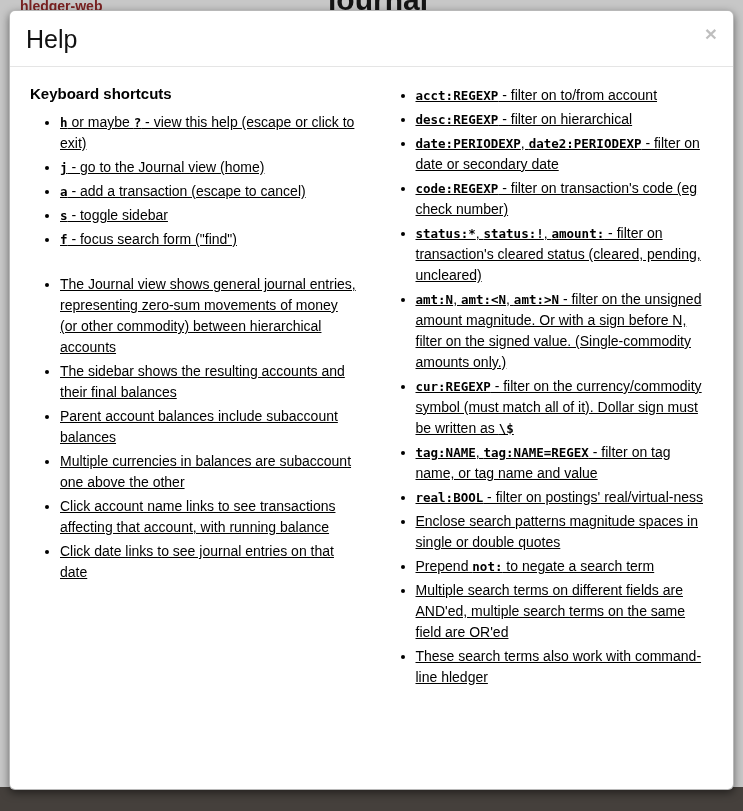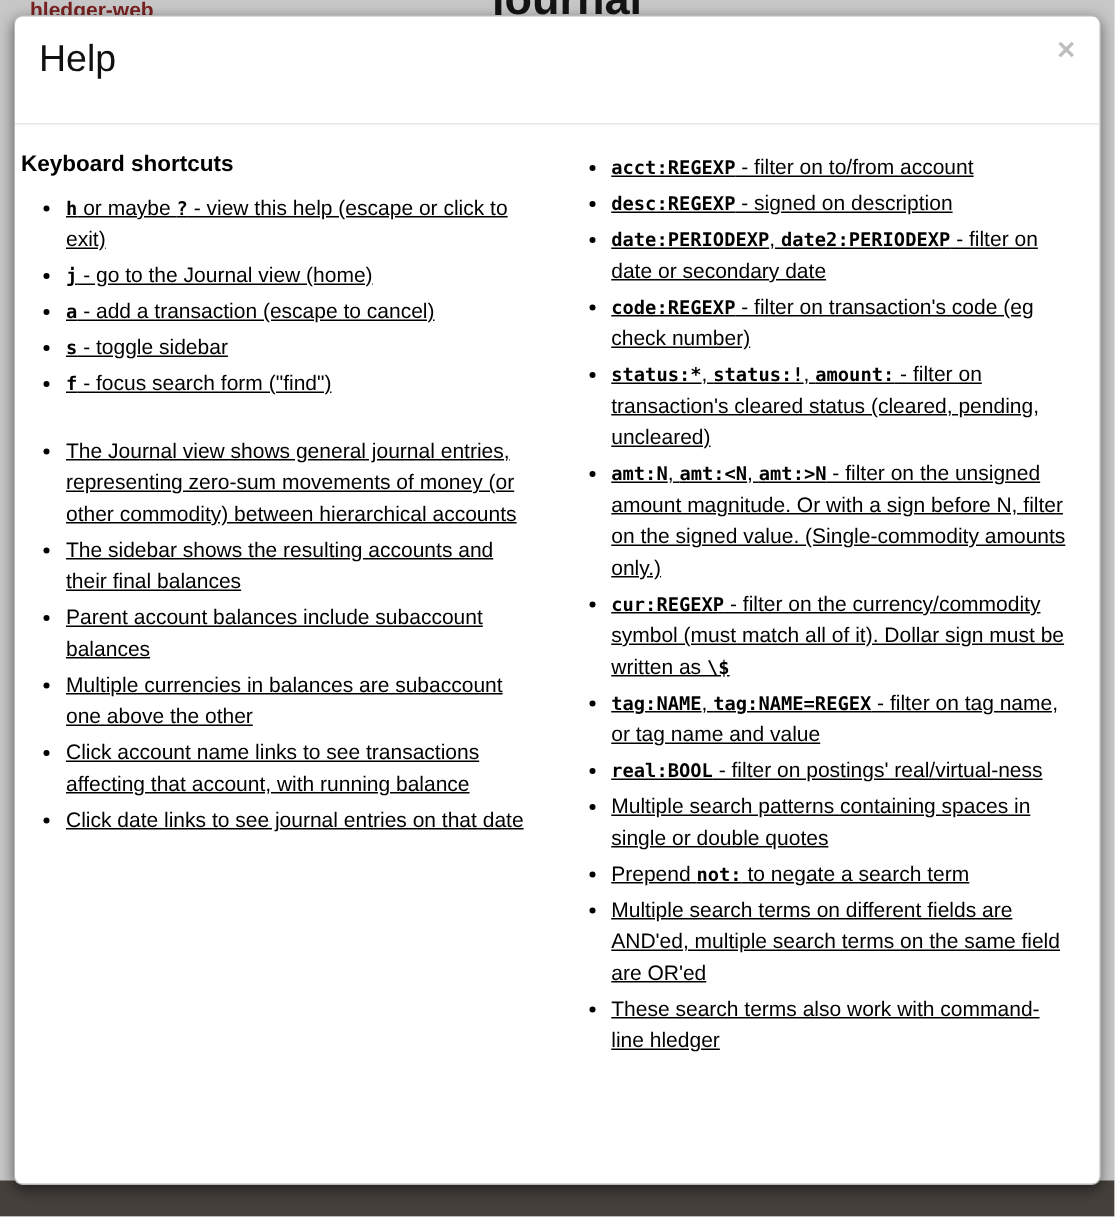--- a/index.html
+++ b/index.html
@@ -31,37 +31,37 @@
     position:absolute; z-index:20;
     left:9px; top:10px; width:725px; height:780px;
     background:#ffffff;
     border:1px solid rgba(0,0,0,0.28);
     border-radius:6px;
     box-shadow:0 3px 9px rgba(0,0,0,0.5);
     box-sizing:border-box;
     overflow:hidden;
   }
   .modal-header {
-    padding:13px 16px 28px 16px;
+    padding:13px 16px 12px 16px;
     border-bottom:1px solid #e5e5e5;
     position:relative;
   }
   .modal-title {
     margin:0; font-size:25px; font-weight:500; color:#111; line-height:1.2;
   }
   .close-btn {
     position:absolute; top:10px; right:12px;
     border:0; background:transparent; padding:2px 4px;
     font-size:21px; font-weight:bold; line-height:1;
     color:#000; opacity:0.25; cursor:pointer;
     font-family:"Liberation Sans", sans-serif;
   }
 
   .modal-body {
-    padding:18px 20px 10px 4px;
+    padding:18px 20px 10px 20px;
     display:flex; gap:28px;
   }
   .help-col { flex:1 1 0; min-width:0; }
 
   .section-heading {
     margin:0 0 10px 0;
     font-size:15px; font-weight:bold; color:#000;
   }
   .help-col .section-heading + ul { margin-top:0; }
   .help-list {
@@ -114,29 +114,29 @@
             <li><span>The sidebar shows the resulting accounts and their final balances</span></li>
             <li><span>Parent account balances include subaccount balances</span></li>
             <li><span>Multiple currencies in balances are subaccount one above the other</span></li>
             <li><span>Click account name links to see transactions affecting that account, with running balance</span></li>
             <li><span>Click date links to see journal entries on that date</span></li>
           </ul>
         </div>
       <div class="help-col">
           <ul class="help-list">
             <li><code class="code-term">acct:REGEXP</code><span> - filter on to/from account</span></li>
-            <li><code class="code-term">desc:REGEXP</code><span> - signed on description</span></li>
+            <li><code class="code-term">desc:REGEXP</code><span> - filter on hierarchical</span></li>
             <li><code class="code-term">date:PERIODEXP</code><span>, </span><code class="code-term">date2:PERIODEXP</code><span> - filter on date or secondary date</span></li>
             <li><code class="code-term">code:REGEXP</code><span> - filter on transaction's code (eg check number)</span></li>
             <li><code class="code-term">status:*</code><span>, </span><code class="code-term">status:!</code><span>, </span><code class="code-term">amount:</code><span> - filter on transaction's cleared status (cleared, pending, uncleared)</span></li>
             <li><code class="code-term">amt:N</code><span>, </span><code class="code-term">amt:&lt;N</code><span>, </span><code class="code-term">amt:&gt;N</code><span> - filter on the unsigned amount magnitude. Or with a sign before N, filter on the signed value. (Single-commodity amounts only.)</span></li>
             <li><code class="code-term">cur:REGEXP</code><span> - filter on the currency/commodity symbol (must match all of it). Dollar sign must be written as </span><code class="code-term">\$</code></li>
             <li><code class="code-term">tag:NAME</code><span>, </span><code class="code-term">tag:NAME=REGEX</code><span> - filter on tag name, or tag name and value</span></li>
             <li><code class="code-term">real:BOOL</code><span> - filter on postings' real/virtual-ness</span></li>
-            <li><span>Multiple search patterns containing spaces in single or double quotes</span></li>
+            <li><span>Enclose search patterns magnitude spaces in single or double quotes</span></li>
             <li><span>Prepend </span><code class="code-term">not:</code><span> to negate a search term</span></li>
             <li><span>Multiple search terms on different fields are AND'ed, multiple search terms on the same field are OR'ed</span></li>
             <li><span>These search terms also work with command-line hledger</span></li>
           </ul>
         </div>
     </div>
   </div>
 
 </div>
 

